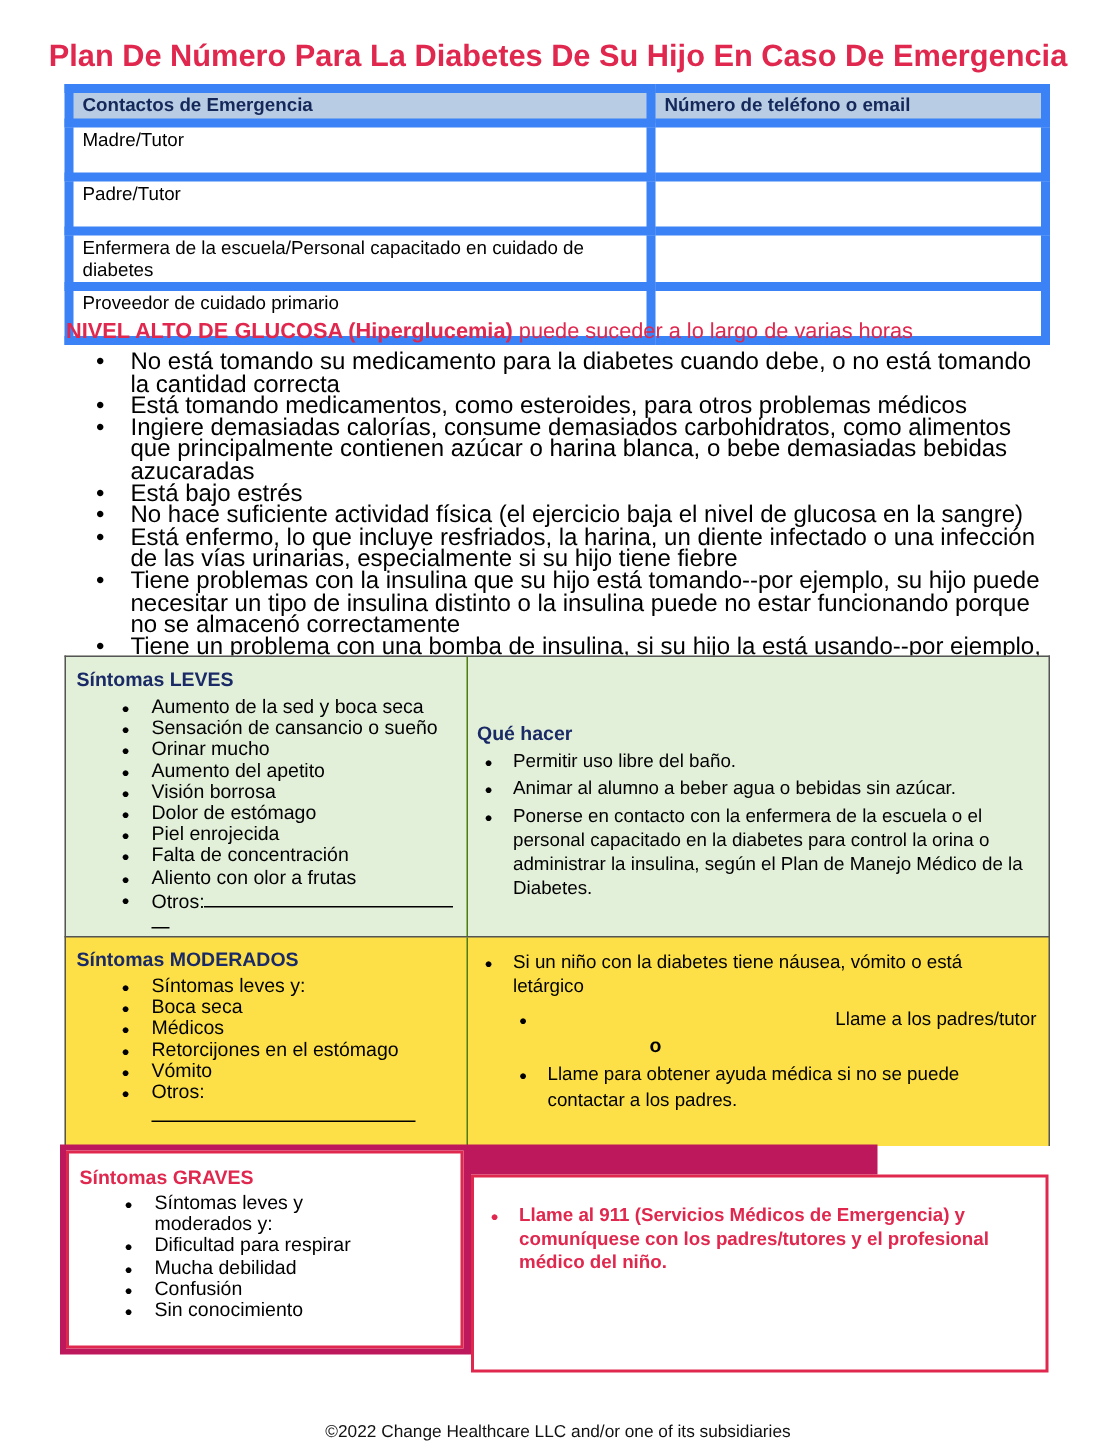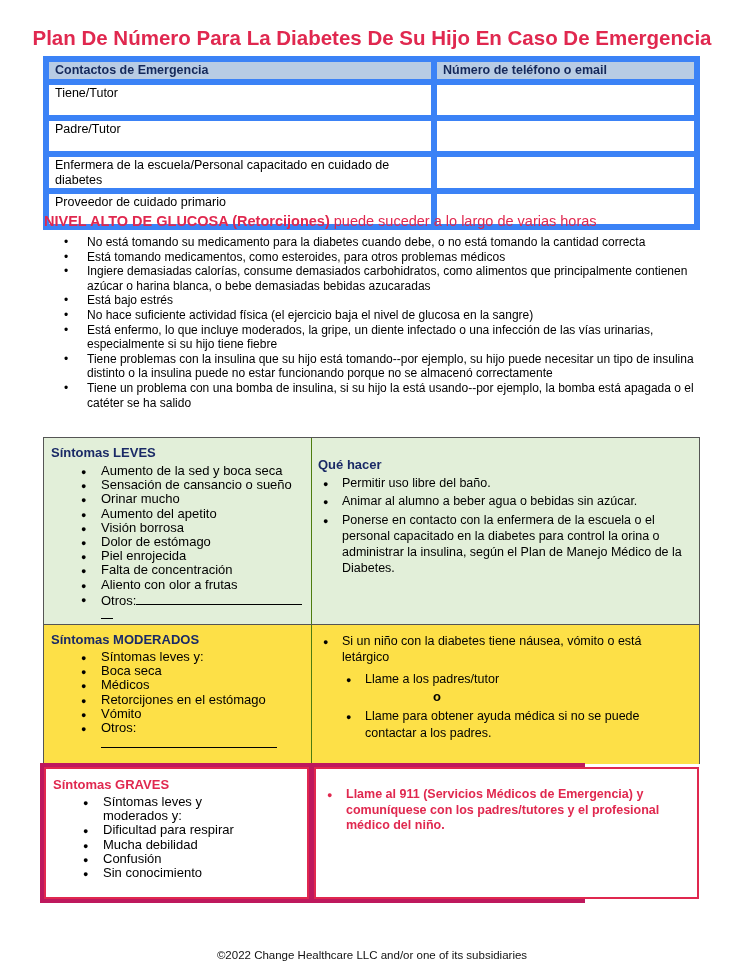--- a/index.html
+++ b/index.html
@@ -7,21 +7,21 @@
   .title { position:absolute; left:0; width:744px; top:26px; text-align:center; font-size:20.5px; font-weight:bold; color:#e0284f; letter-spacing:0px; }
 
   table.contacts { position:absolute; left:43px; top:56px; width:657px; border-collapse:collapse; font-size:12.5px; }
   table.contacts td, table.contacts th { border:6px solid #3b82f6; vertical-align:top; padding:0 6px; text-align:left; }
   table.contacts th { background:#b8cce4; color:#14285a; font-weight:bold; height:17px; line-height:17px; }
   table.contacts td { height:29px; line-height:15px; padding-top:1px; }
   table.contacts td.c1 { width:370px; }
 
   .hyper-head { position:absolute; left:44px; top:213px; font-size:14.5px; color:#e0284f; }
   .hyper-head b { font-weight:bold; }
-  ul.causes { position:absolute; left:44px; top:235px; width:660px; margin:0; padding:0; list-style:none; font-size:12px; line-height:14.6px; }
+  ul.causes { position:absolute; left:44px; top:235px; width:660px; margin:0; padding:0; list-style:none; font-size:16px; line-height:14.6px; }
   ul.causes li { position:relative; padding-left:43px; }
   ul.causes li::before { content:"•"; position:absolute; left:20px; top:0; }
 
   .grid { position:absolute; left:43px; top:437px; width:657px; }
   .row { display:flex; border-left:1px solid #555; border-right:1px solid #555; }
   .cell { box-sizing:border-box; }
   .row.green { background:#e2efd9; border-top:1px solid #555; height:186px; }
   .row.yellow { background:#fde047; border-top:1px solid #555; height:139px; }
   .row .left { width:268px; border-right:1px solid #4d7c0f; }
   .row .right { flex:1; }
@@ -49,47 +49,47 @@
 
 <div class="title">Plan De Número Para La Diabetes De Su Hijo En Caso De Emergencia</div>
 
 <table class="contacts">
   <tbody>
       <tr>
     <th>Contactos de Emergencia</th>
     <th>Número de teléfono o email</th>
   </tr>
   <tr>
-    <td class="c1">Tiene/Tutor</td>
+    <td class="c1">Madre/Tutor</td>
     <td></td>
   </tr>
   <tr>
     <td class="c1">Padre/Tutor</td>
     <td></td>
   </tr>
   <tr>
     <td class="c1">Enfermera de la escuela/Personal capacitado en cuidado de diabetes</td>
     <td></td>
   </tr>
   <tr>
     <td class="c1">Proveedor de cuidado primario</td>
     <td></td>
   </tr>
 </tbody>
   </table>
 
-<div class="hyper-head"><b>NIVEL ALTO DE GLUCOSA (Retorcijones)</b><span> puede suceder a lo largo de varias horas</span></div>
+<div class="hyper-head"><b>NIVEL ALTO DE GLUCOSA (Hiperglucemia)</b><span> puede suceder a lo largo de varias horas</span></div>
 
 <ul class="causes">
   <li>No está tomando su medicamento para la diabetes cuando debe, o no está tomando la cantidad correcta</li>
   <li>Está tomando medicamentos, como esteroides, para otros problemas médicos</li>
   <li>Ingiere demasiadas calorías, consume demasiados carbohidratos, como alimentos que principalmente contienen azúcar o harina blanca, o bebe demasiadas bebidas azucaradas</li>
   <li>Está bajo estrés</li>
   <li>No hace suficiente actividad física (el ejercicio baja el nivel de glucosa en la sangre)</li>
-  <li>Está enfermo, lo que incluye moderados, la gripe, un diente infectado o una infección de las vías urinarias, especialmente si su hijo tiene fiebre</li>
+  <li>Está enfermo, lo que incluye resfriados, la harina, un diente infectado o una infección de las vías urinarias, especialmente si su hijo tiene fiebre</li>
   <li>Tiene problemas con la insulina que su hijo está tomando--por ejemplo, su hijo puede necesitar un tipo de insulina distinto o la insulina puede no estar funcionando porque no se almacenó correctamente</li>
   <li>Tiene un problema con una bomba de insulina, si su hijo la está usando--por ejemplo, la bomba está apagada o el catéter se ha salido</li>
 </ul>
 
 <div class="grid">
   <div class="row green">
     <div class="cell left" style="padding:7px 0 0 7px;">
       <div class="sec-title" style="margin-bottom:4px;">Síntomas LEVES</div>
       <ul class="sym">
         <li>Aumento de la sed y boca seca</li>
@@ -97,21 +97,21 @@
         <li>Orinar mucho</li>
         <li>Aumento del apetito</li>
         <li>Visión borrosa</li>
         <li>Dolor de estómago</li>
         <li>Piel enrojecida</li>
         <li>Falta de concentración</li>
         <li>Aliento con olor a frutas</li>
         <li><span>Otros:</span><span class="blank"></span><br><span style="display:inline-block;border-bottom:1px solid #000;width:12px;height:10px;"></span></li>
       </ul>
     </div>
-    <div class="cell right" style="padding:19px 8px 15px 6px;">
+    <div class="cell right" style="padding:19px 8px 15px 6px;margin-top:24px;">
       <div class="sec-title" style="margin-bottom:3px;">Qué hacer</div>
       <ul class="todo">
         <li>Permitir uso libre del baño.</li>
         <li>Animar al alumno a beber agua o bebidas sin azúcar.</li>
         <li>Ponerse en contacto con la enfermera de la escuela o el personal capacitado en la diabetes para control la orina o administrar la insulina, según el Plan de Manejo Médico de la Diabetes.</li>
       </ul>
     </div>
   </div>
 
   <div class="row yellow">
@@ -123,21 +123,21 @@
         <li>Médicos</li>
         <li>Retorcijones en el estómago</li>
         <li>Vómito</li>
         <li><span>Otros:</span><span class="blank2"></span></li>
       </ul>
     </div>
     <div class="cell right" style="padding:8px 8px 0 6px;">
       <ul class="todo">
         <li style="line-height:16px;">Si un niño con la diabetes tiene náusea, vómito o está letárgico</li>
       </ul>
-      <ul class="todo" style="margin-left:23px;margin-top:6px;">
+      <ul class="todo" style="margin-left:23px;margin-top:6px;text-align:right;">
         <li>Llame a los padres/tutor</li>
       </ul>
       <div style="font-weight:bold;font-size:13px;margin:2px 0 4px 115px;">o</div>
       <ul class="todo" style="margin-left:23px;">
         <li>Llame para obtener ayuda médica si no se puede contactar a los padres.</li>
       </ul>
     </div>
   </div>
 </div>
 
@@ -145,20 +145,20 @@
   <div class="grave-cell" style="left:4px;top:4px;width:265px;height:132px;padding:8px 0 0 7px;">
     <div class="grave-title" style="margin-bottom:3px;">Síntomas GRAVES</div>
     <ul class="sym" style="width:230px;">
       <li style="padding-right:20px;">Síntomas leves y moderados y:</li>
       <li>Dificultad para respirar</li>
       <li>Mucha debilidad</li>
       <li>Confusión</li>
       <li>Sin conocimiento</li>
     </ul>
   </div>
-  <div class="grave-cell" style="left:274px;top:4px;width:385px;height:132px;padding:18px 10px 0 6px;">
+  <div class="grave-cell" style="left:274px;top:20px;width:385px;height:132px;padding:18px 10px 0 6px;">
     <ul class="todo">
       <li class="grave-action">Llame al 911 (Servicios Médicos de Emergencia) y comuníquese con los padres/tutores y el profesional médico del niño.</li>
     </ul>
   </div>
 </div>
 
 <div class="footer">©2022 Change Healthcare LLC and/or one of its subsidiaries</div>
 
 </body></html>

